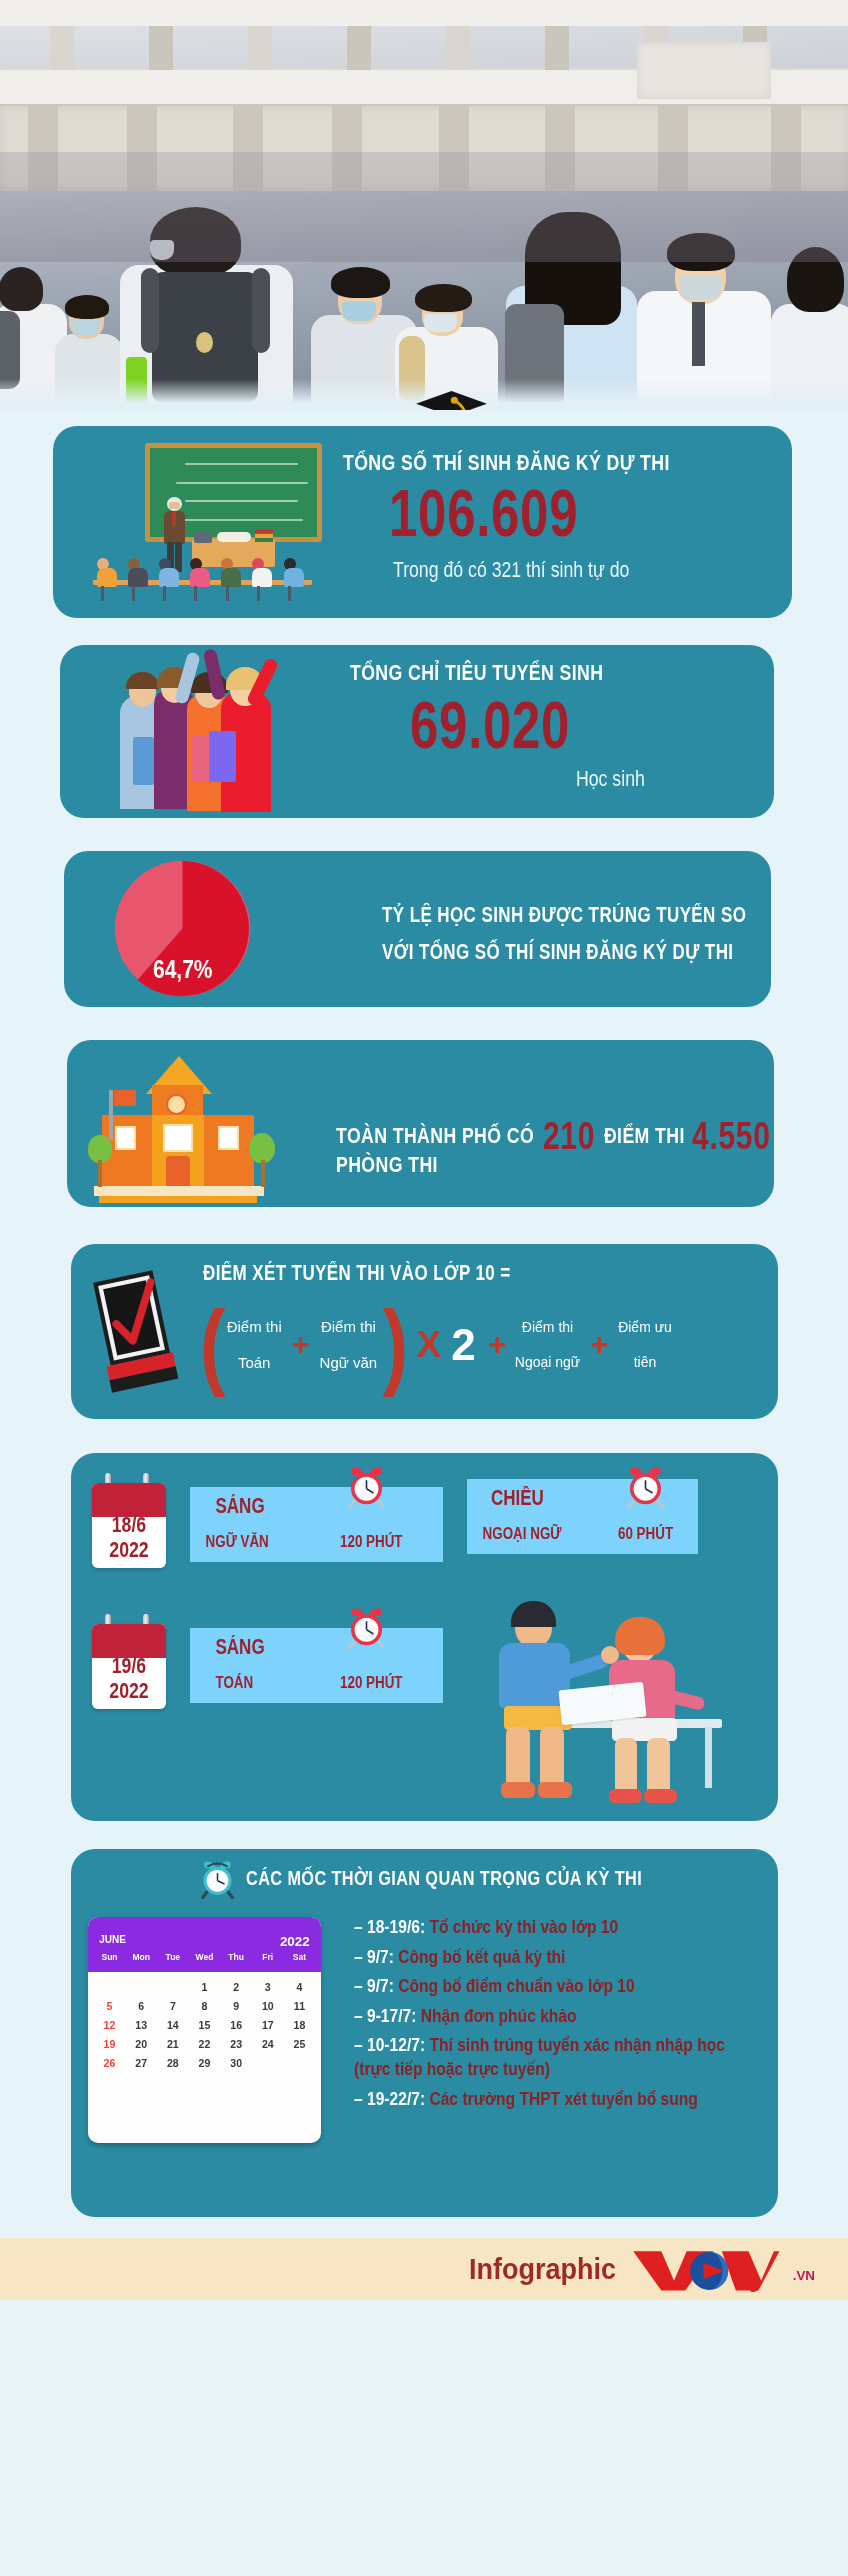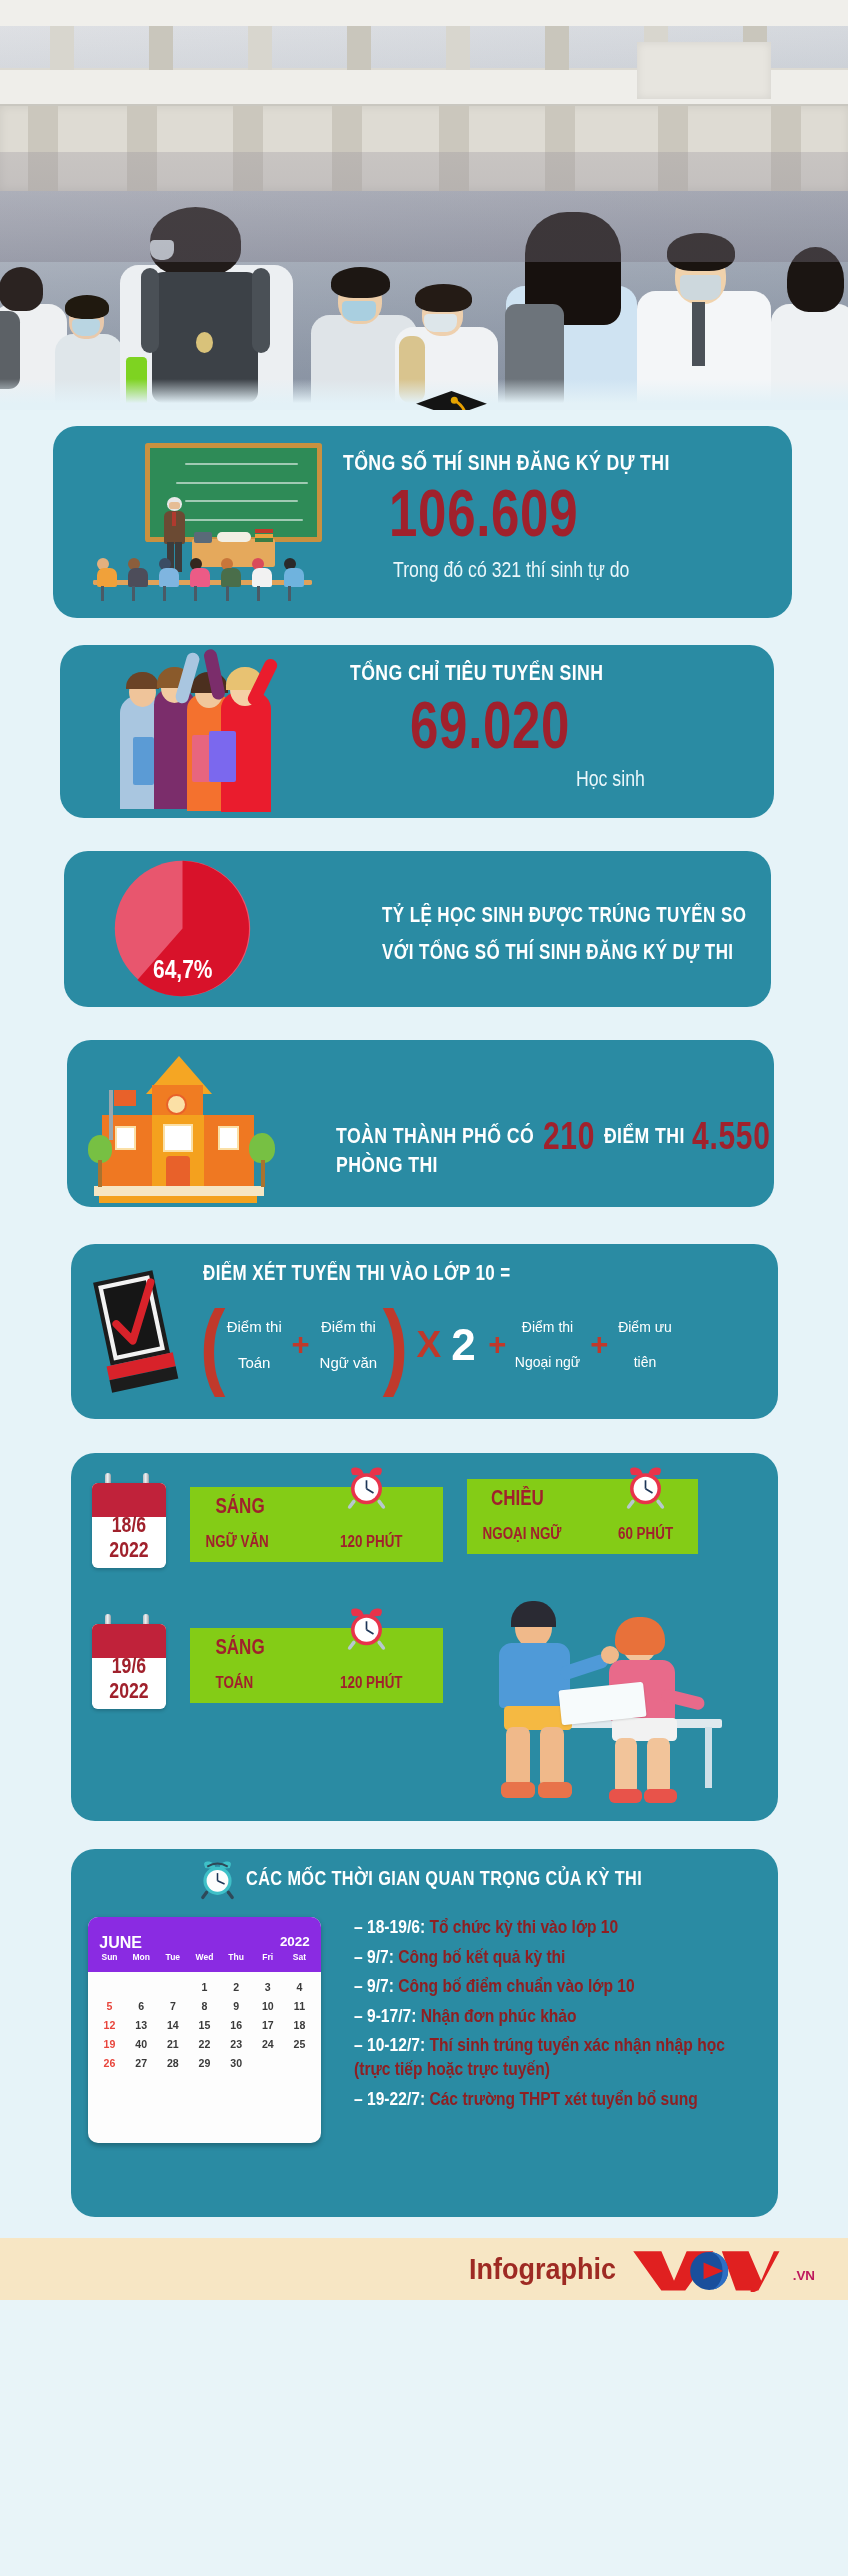--- a/index.html
+++ b/index.html
@@ -92,30 +92,30 @@
   .paren { color:#c0392b; font-weight:bold; }
   .plus { color:#c0392b; font-weight:bold; }
   .twoterm { color:#fff; font-weight:bold; }
   .fr-lbl { color:#fff; text-align:center; line-height:1.22; }
 
   
   .calchip { position:absolute; background:#fff; border-radius:5.7px; overflow:hidden; box-shadow:0 1.4px 3.5px rgba(0,0,0,.18); }
   .calchip .top { height:40%; background:#c0223a; }
   .calchip .dt { position:absolute; left:0; right:0; top:40%; text-align:center; color:#a0212c; font-weight:bold; line-height:1.18; transform:scaleY(1.2);}
   .ring { position:absolute; width:6.4px; height:18.4px; border-radius:3.5px; background:linear-gradient(90deg,#b9bec2,#eef1f3 45%,#9aa0a6); }
-  .slot { position:absolute; background:#84cc16; }
+  .slot { position:absolute; background:#7dd3fc; }
   .slot .s1 { position:absolute; color:#a0212c; font-weight:bold; transform:scaleY(1.25); transform-origin:left center;}
   .slot .s2 { position:absolute; color:#a0212c; font-weight:bold; transform:scaleY(1.25); transform-origin:left center;}
   .slot .s3 { position:absolute; color:#a0212c; font-weight:bold; transform:scaleY(1.25); transform-origin:left center;}
   .clock { position:absolute; }
 
   
   .bigcal { position:absolute; background:#fdfdfd; border-radius:10px; overflow:hidden; box-shadow:0 2.1px 5.7px rgba(0,0,0,.25);}
   .bigcal .hd { background:#8a2be2; height:55px; position:relative;}
-  .bigcal .mon { position:absolute; left:11.3px; top:17px; color:#fff; font-weight:bold; font-size:16px;}
+  .bigcal .mon { position:absolute; left:11.3px; top:17px; color:#fff; font-weight:bold; font-size:10px;}
   .bigcal .yr { position:absolute; right:11.3px; top:17px; color:#fff; font-weight:bold; font-size:13.4px;}
   .bigcal .dows { position:absolute; left:0; right:0; top:35px; display:flex; padding:0 5.7px;}
   .bigcal .dows span { flex:1; text-align:center; color:#fff; font-weight:bold; font-size:8.5px;}
   .bigcal .grid { padding:5.7px 5.7px 8.5px; }
   .bigcal .row { display:flex; }
   .bigcal .row span { flex:1; text-align:center; font-size:10.6px; font-weight:bold; color:#3a3a3a; padding:3.5px 0;}
   .bigcal .row span.sun { color:#e8453c; }
   .bigcal .spn { position:absolute; width:11.3px; height:21px; border-radius:5.7px; background:#4a4a4a; top:-7px;}
 
   .tl-item { color:#fff; font-weight:bold; transform:scaleY(1.22); transform-origin:left center;}
@@ -612,21 +612,21 @@
               <span class="sun">12</span>
               <span>13</span>
               <span>14</span>
               <span>15</span>
               <span>16</span>
               <span>17</span>
               <span>18</span>
             </div>
             <div class="row">
               <span class="sun">19</span>
-              <span>40</span>
+              <span>20</span>
               <span>21</span>
               <span>22</span>
               <span>23</span>
               <span>24</span>
               <span>25</span>
             </div>
             <div class="row">
               <span class="sun">26</span>
               <span>27</span>
               <span>28</span>

